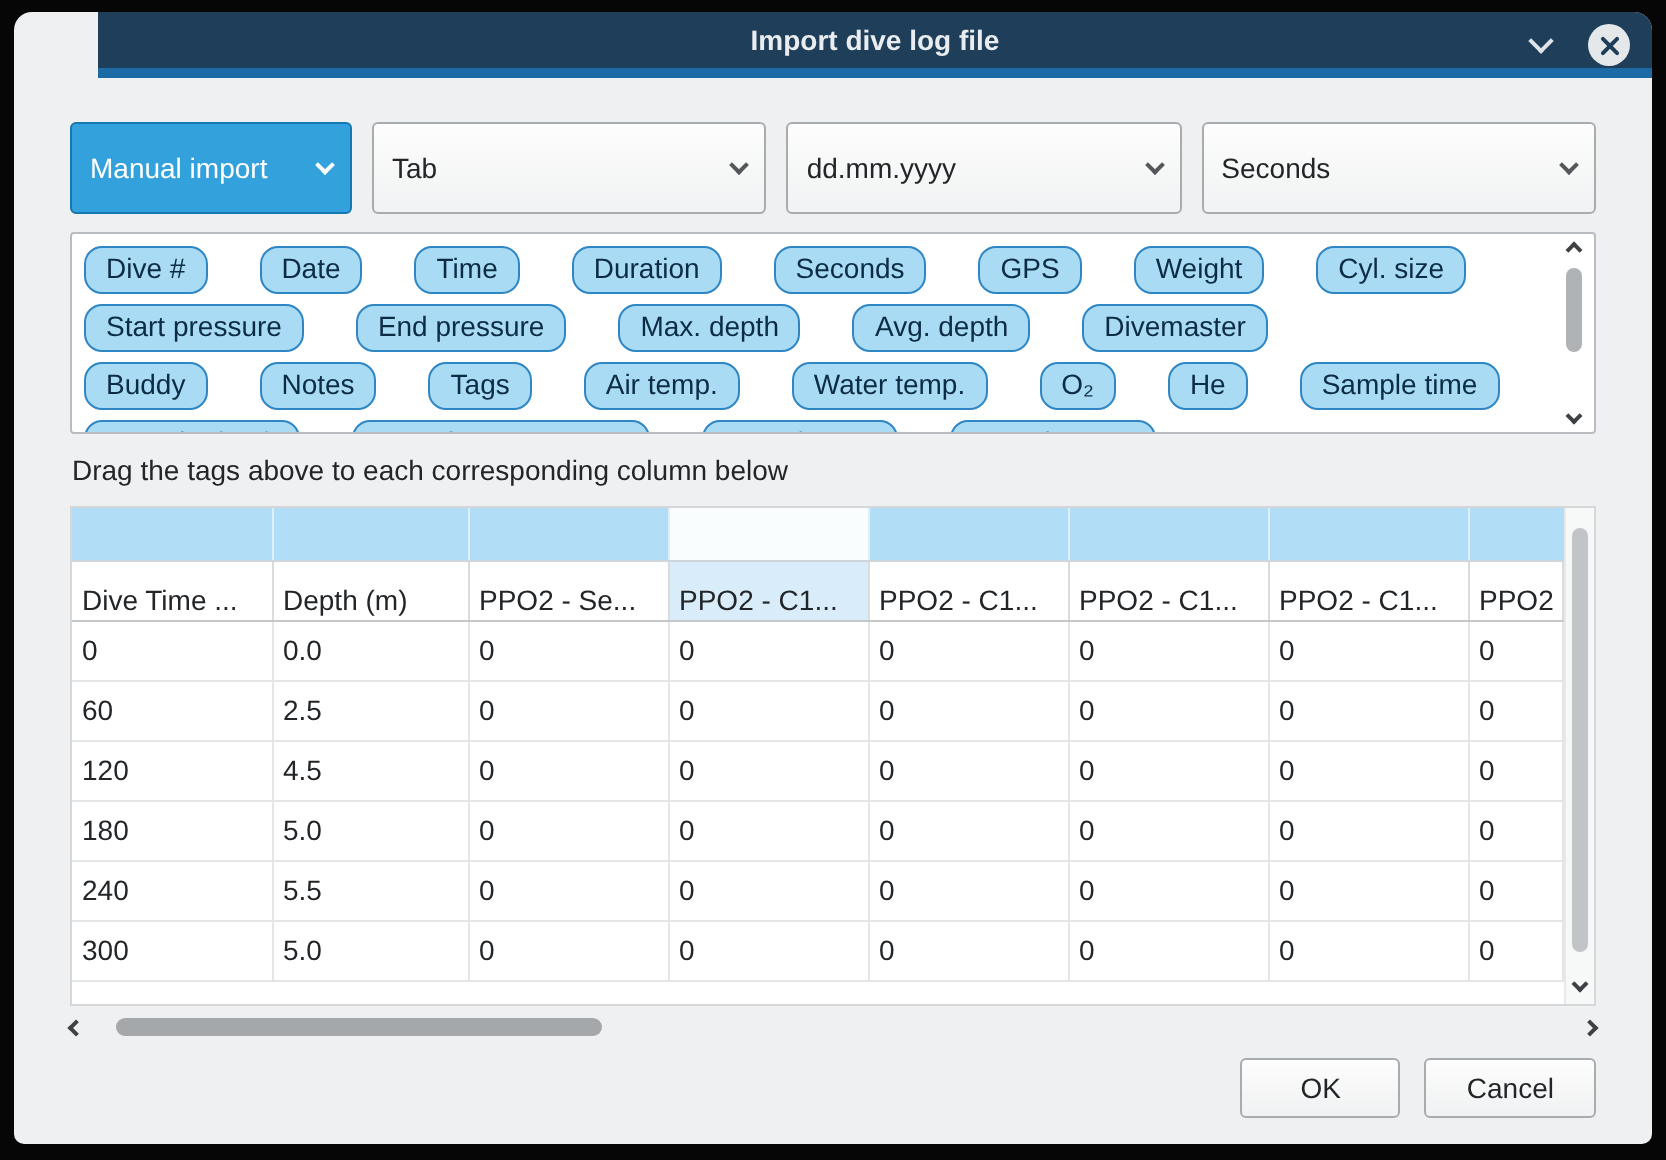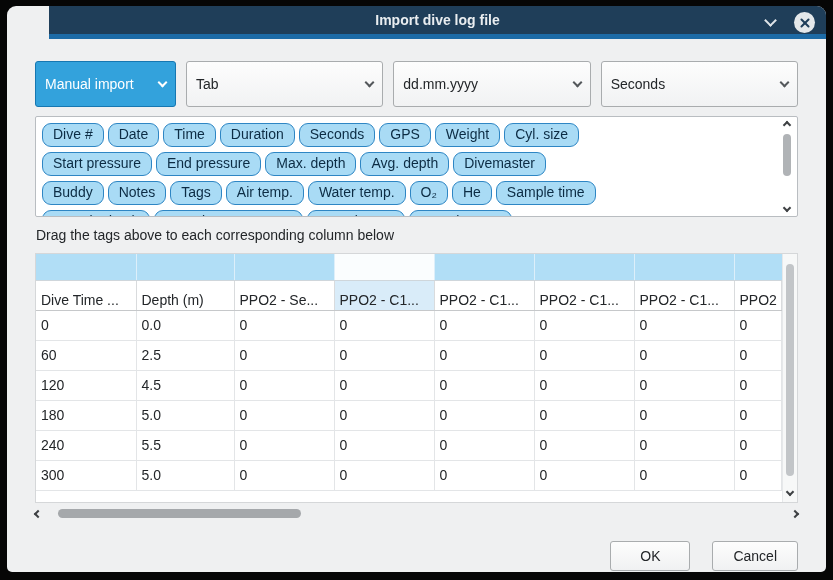--- a/index.html
+++ b/index.html
@@ -57,21 +57,21 @@
     border-color: var(--accent-border, #1677b1);
     color: #ffffff;
   }
   .combo.selected .chev { color: #ffffff; }
   
   .tag-panel {
     position: relative; height: 101px; flex: 0 0 auto;
     background: #ffffff; border: 1px solid #b9bdc1; border-radius: 2px;
     overflow: hidden; padding: 6px 24px 0 6px; margin-bottom: 8px;
   }
-  .tag-row { display: flex; gap: 4px; margin-bottom: 5px; }
+  .tag-row { display: flex; gap: 26px; margin-bottom: 5px; }
   .tag {
     height: 24px; line-height: 21px; padding: 0 10px; white-space: nowrap;
     background: var(--tag-bg, #a9dbf5);
     border: 1px solid var(--tag-border, #2e86c4);
     border-radius: 9px; font-size: 14px;
     color: var(--tag-text, #0c2c44);
     cursor: grab; flex: 0 0 auto;
   }
   .tag-scrollbar {
     position: absolute; top: 2px; right: 2px; bottom: 2px; width: 16px;
@@ -121,21 +121,21 @@
   .v-scrollbar .sb-thumb-v {
     position: absolute; left: 3px; right: 3px; top: 10px; bottom: 26px;
     background: #c2c5c8; border-radius: 4px;
   }
   .v-scrollbar .sb-chev { position: absolute; bottom: 7px; left: 4px; }
   
   .h-scrollbar { height: 15px; margin-top: 3px; display: flex; align-items: center; flex: 0 0 auto; }
   .h-track { flex: 1; height: 15px; margin: 0 7px; position: relative; background: var(--window-bg, #eff0f1); }
   .h-thumb { position: absolute; left: 10px; top: 3px; width: 243px; height: 9px; background: #a5a8ab; border-radius: 4.5px; }
   
-  .btn-row { display: flex; justify-content: flex-end; gap: 22px; margin-top: 20px; }
+  .btn-row { display: flex; justify-content: flex-end; gap: 12px; margin-top: 8px; }
   .btn {
     height: 30px; min-width: 80px; padding: 0 20px; font-size: 14px; color: #232629;
     font-family: inherit;
     background: linear-gradient(#fdfdfd, #f0f1f2);
     border: 1px solid #a9acae; border-radius: 3px; cursor: pointer;
   }
 </style>
 </head>
 <body>
 

